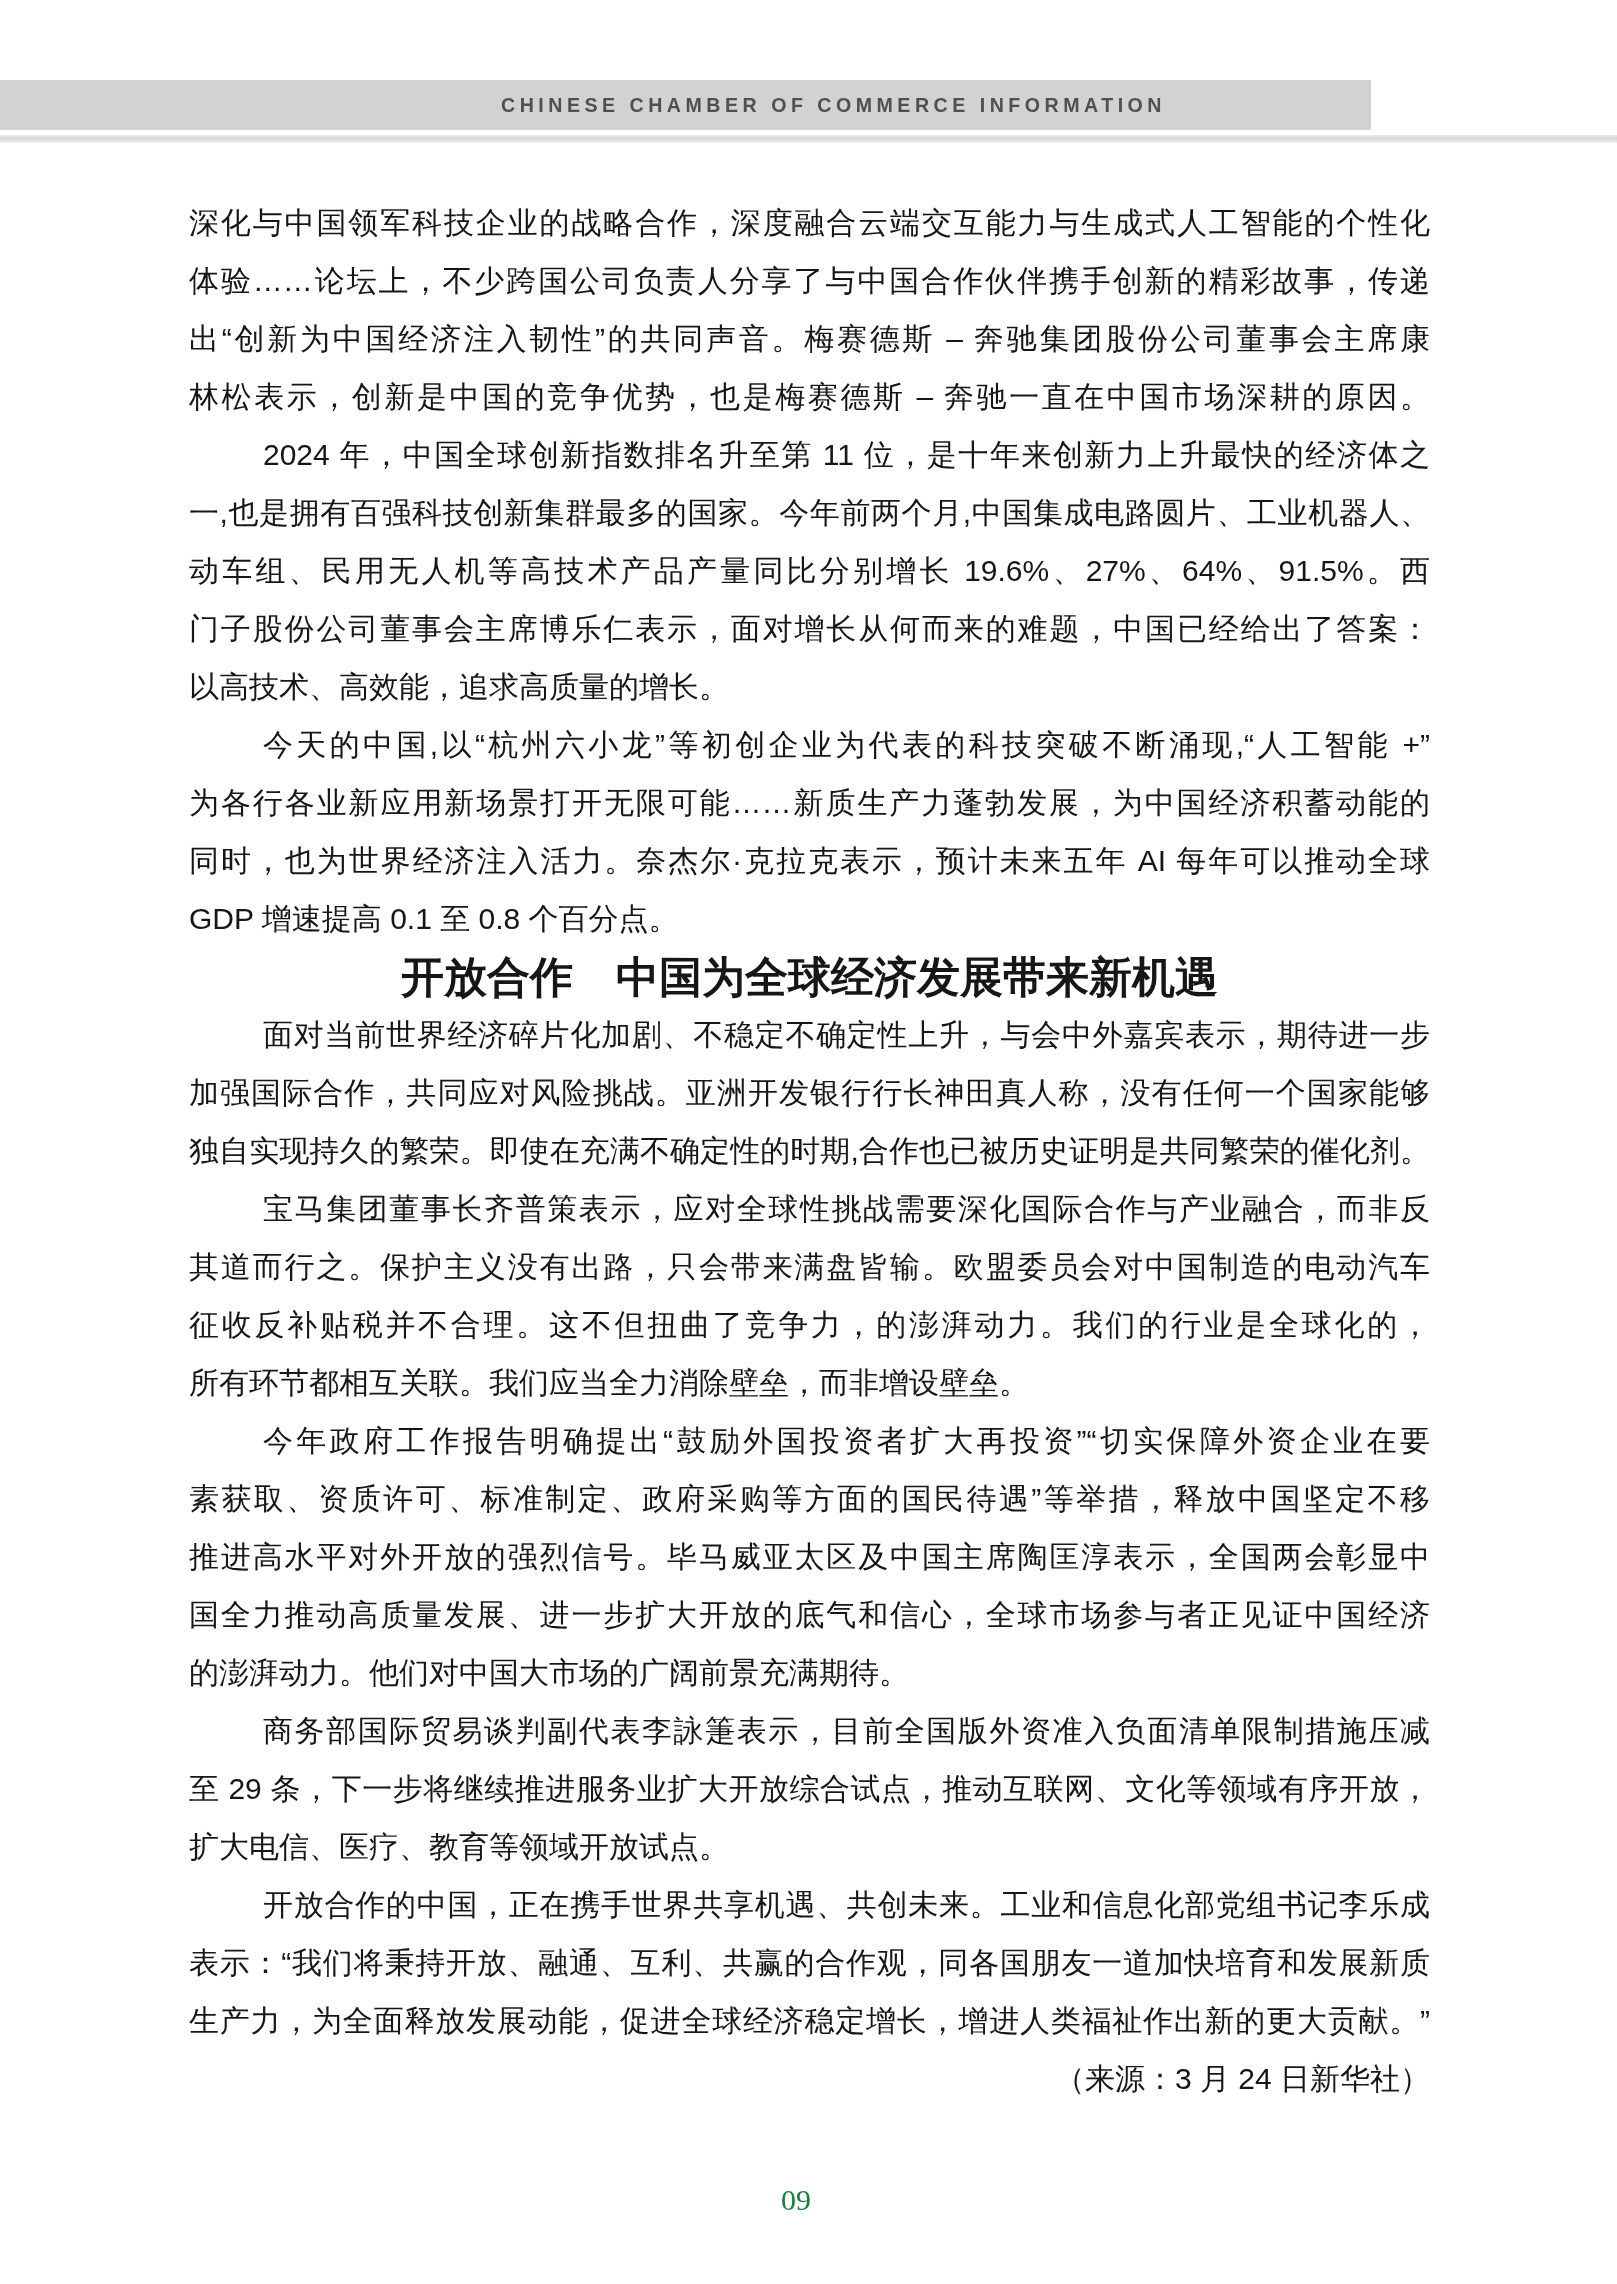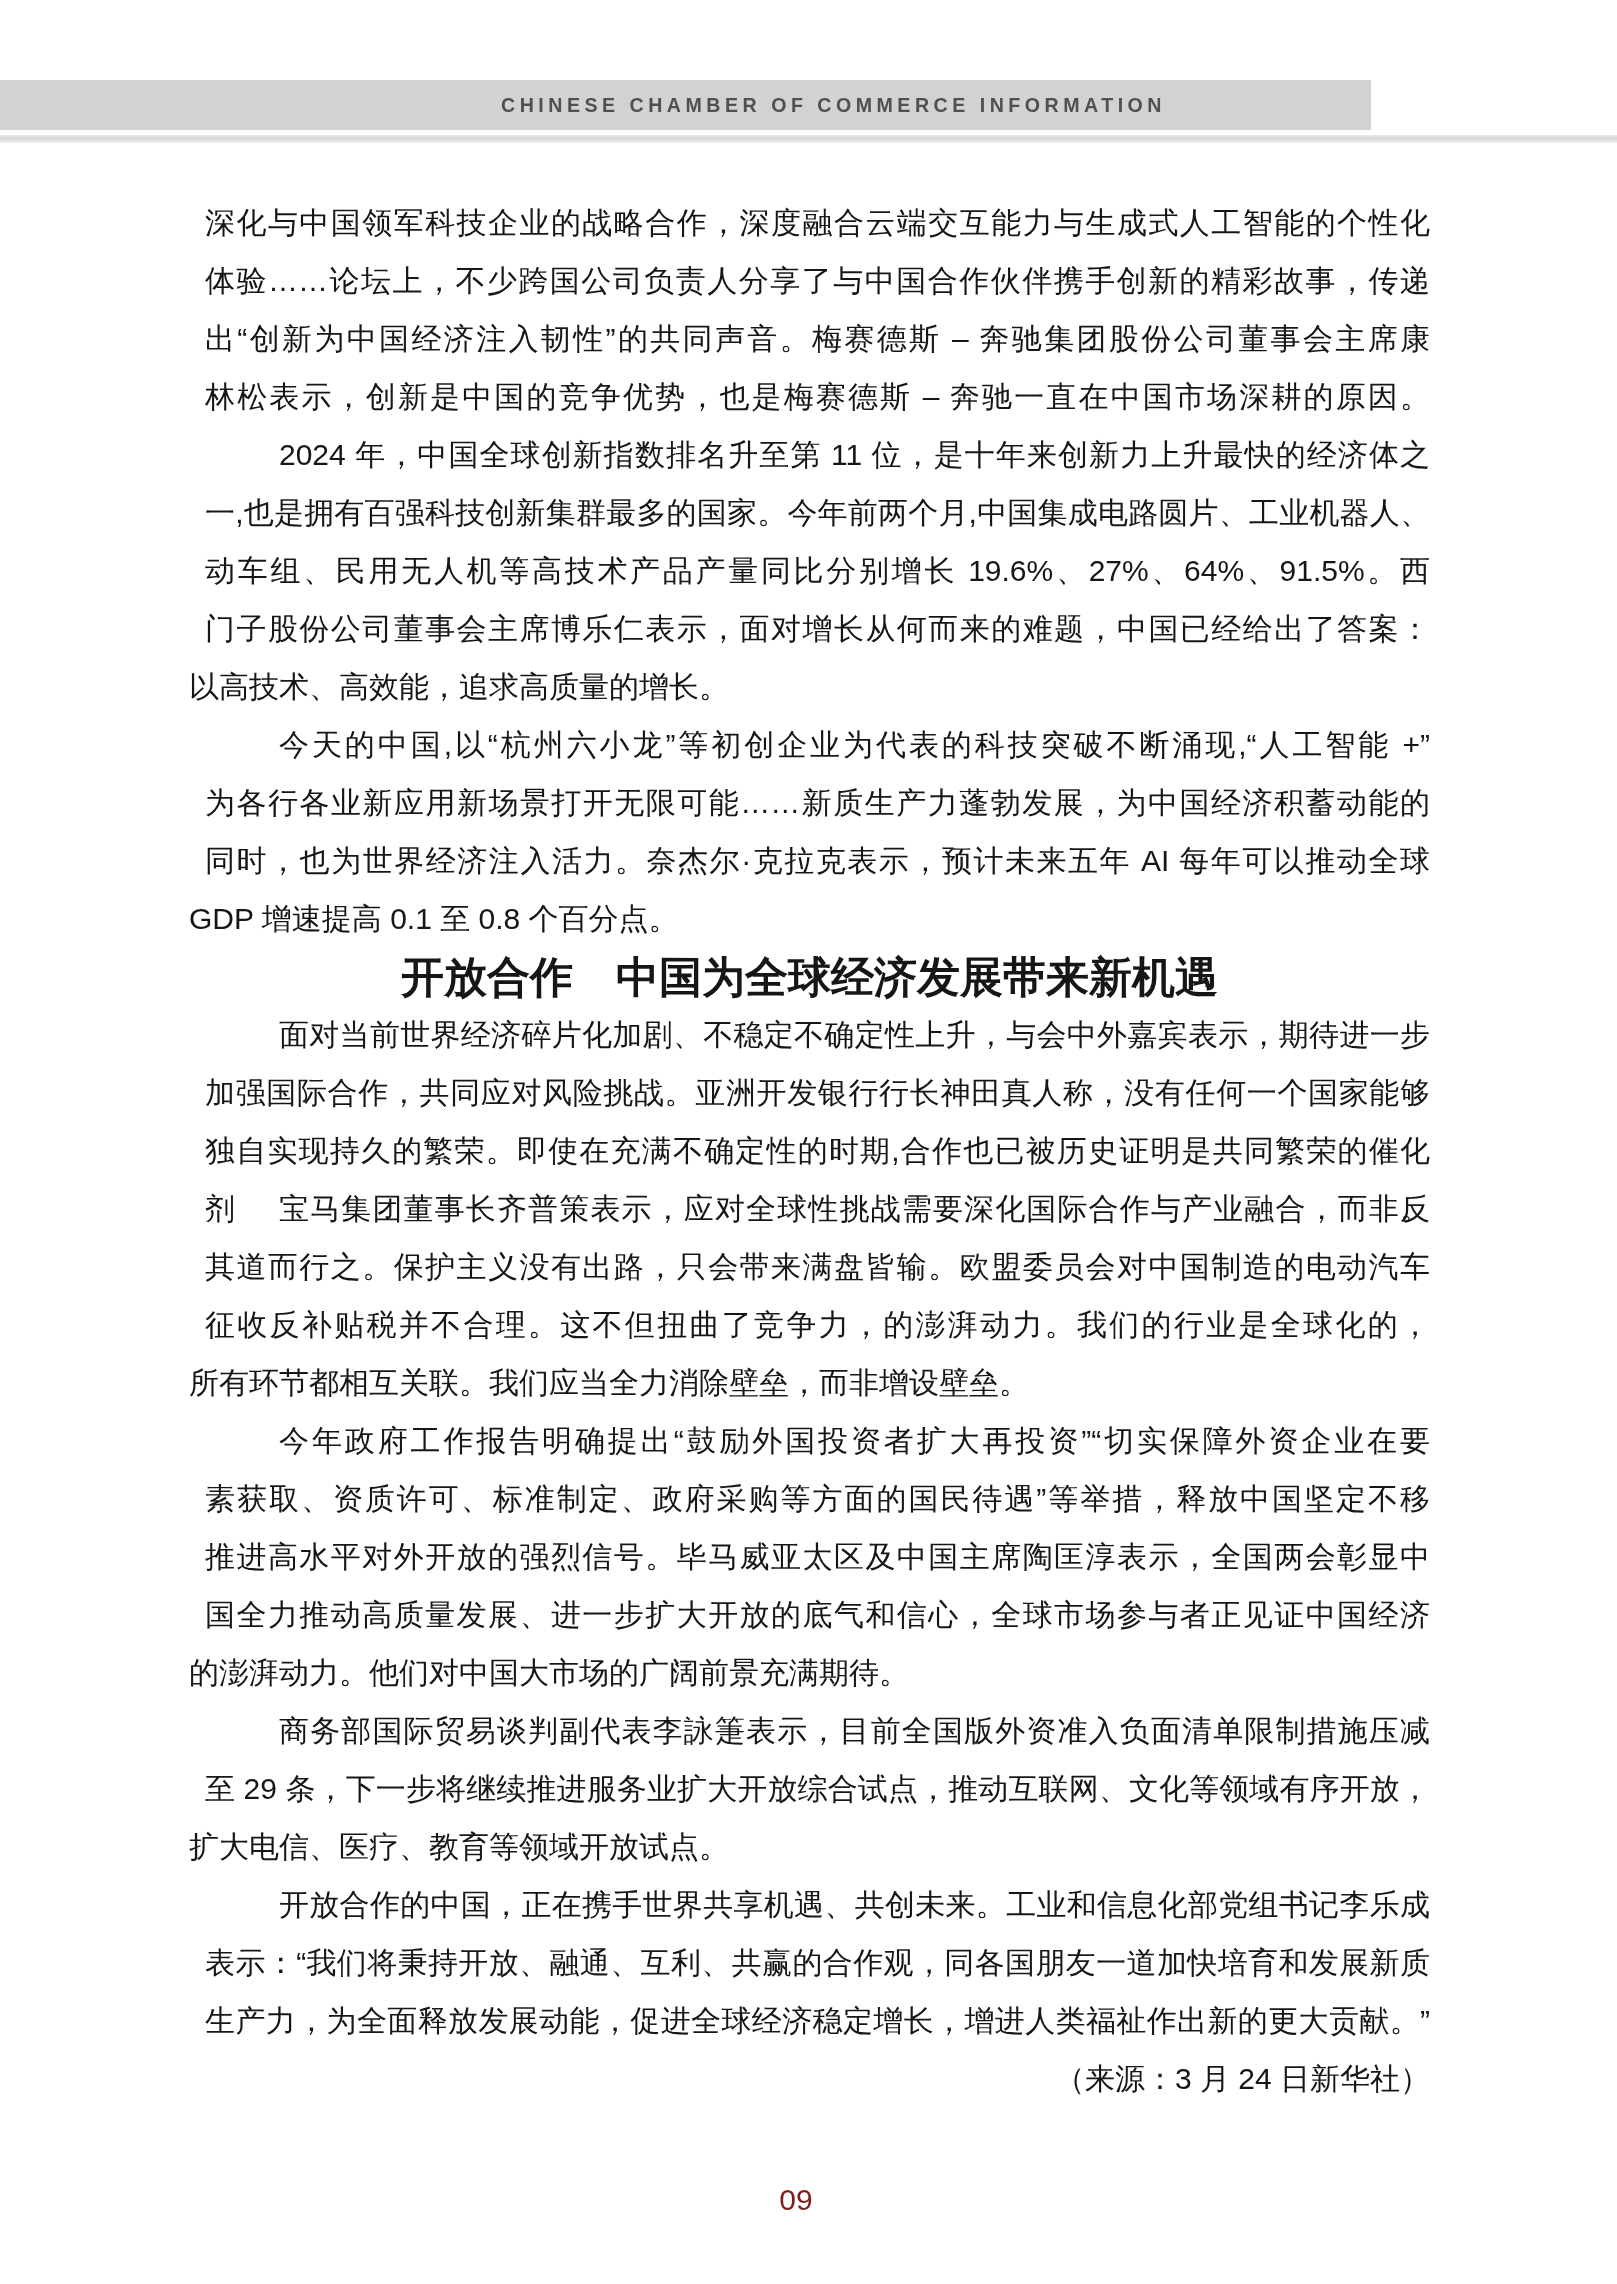--- a/index.html
+++ b/index.html
@@ -21,32 +21,32 @@
     position:absolute; left:0; top:135px; width:1617px; height:8.3px;
     background:linear-gradient(#ebebeb, #d6d6d6 45%, #e3e3e3 70%, #efefef);
   }
   
   .content {
     position:absolute; left:189px; top:194px; width:1241px;
     font-size:30px; line-height:58px; color:#161616;
     text-align:justify;
   }
   .ln { height:58px; text-align:justify; text-align-last:left; }
-  .jl { text-align-last:justify;margin-left:16px; }
+  .jl { text-align-last:justify; }
   .in { text-indent:74px; }
   .heading {
     font-weight:bold; font-size:43px;
     text-align:left; text-align-last:center; text-indent:0;
   }
   .source-line { text-align:right; text-align-last:right; }
   
   .pagenum {
     position:absolute; left:0; top:2183px; width:1592px;
-    text-align:center; font-family:Liberation Sans, sans-serif;
-    font-size:30px; line-height:33px; color:#7f1d1d;
+    text-align:center; font-family:Liberation Serif, serif;
+    font-size:30px; line-height:33px; color:#15803d;
   }
 </style>
 </head>
 <body>
 
 <div class="page">
 
   <div class="banner">
     <div class="banner-text">CHINESE CHAMBER OF COMMERCE INFORMATION</div>
   </div>

